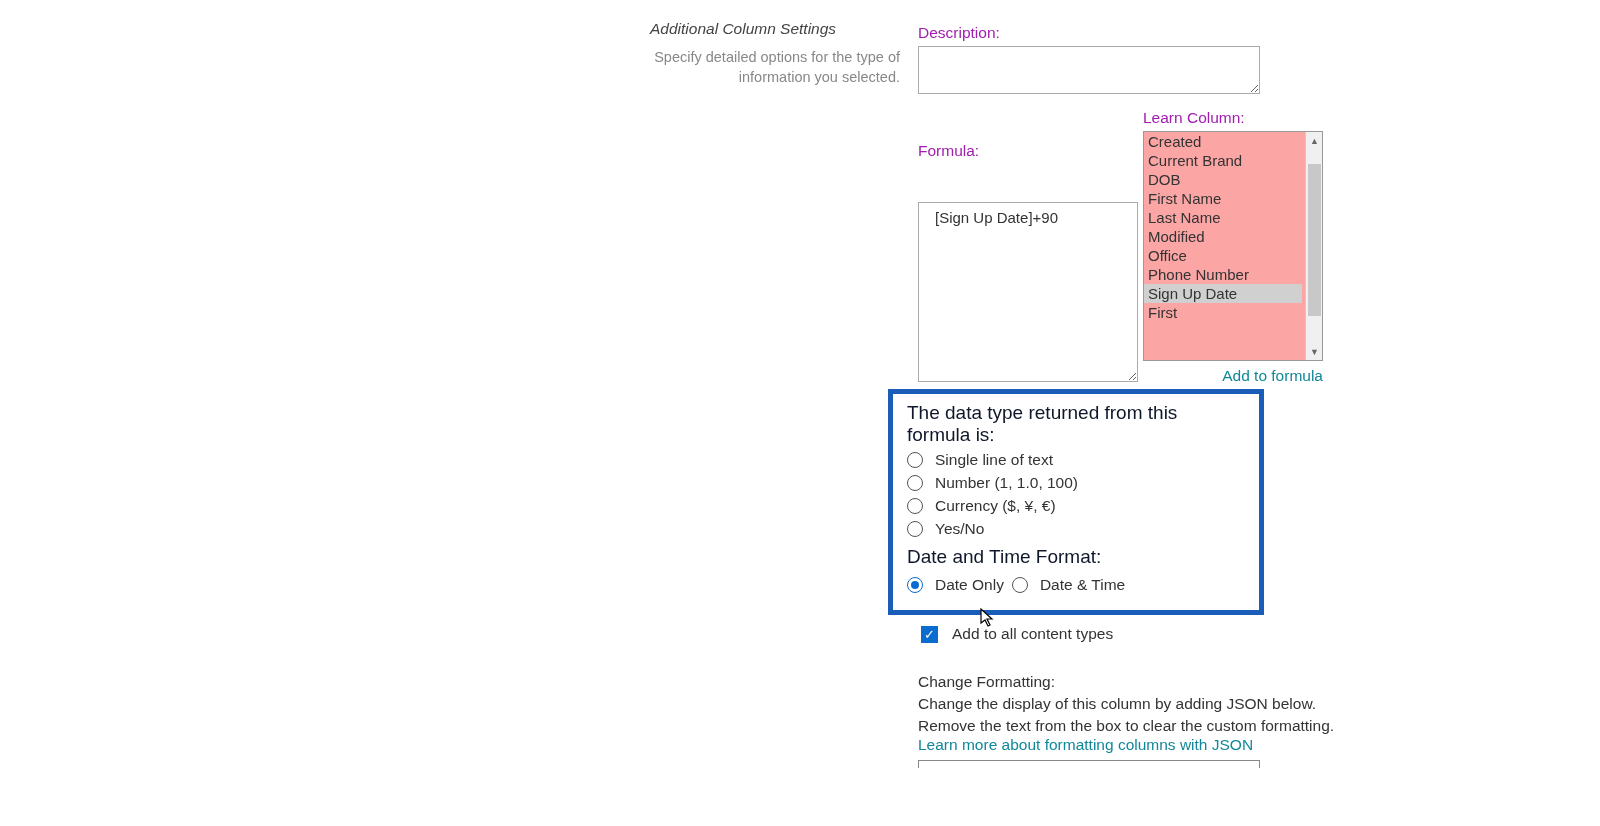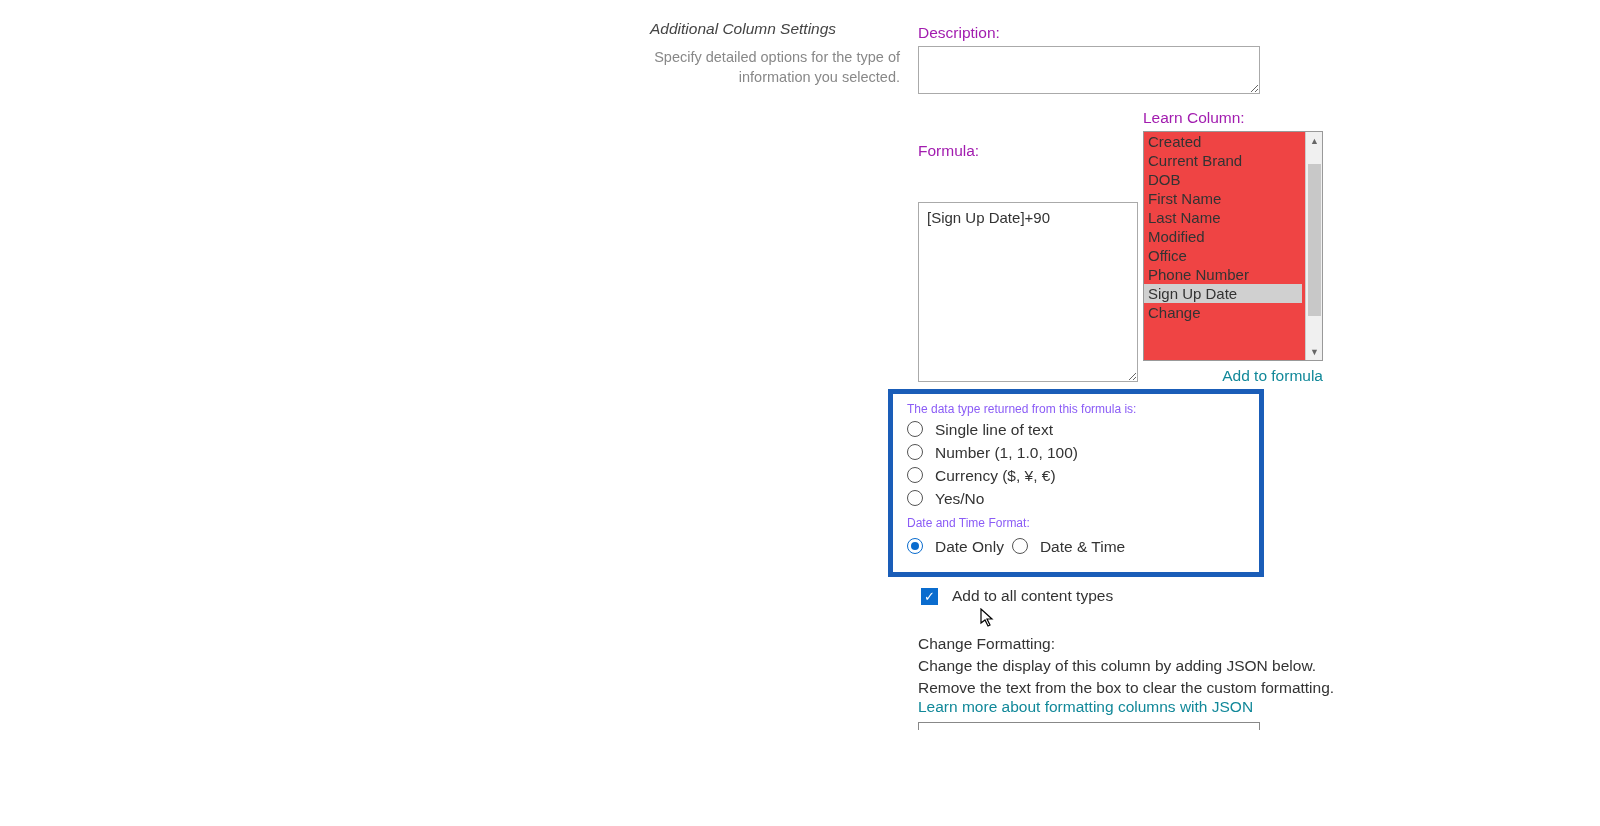--- a/index.html
+++ b/index.html
@@ -61,32 +61,32 @@
     }
     .formula-col { }
     .formula-textarea {
       width: 220px;
       height: 180px;
       margin-top: 38px;
       border: 1px solid #aaa;
       resize: both;
       font-family: inherit;
       font-size: 15px;
-      padding: 6px 8px;
+      padding: 6px 16px;
       color: #333;
     }
     .insert-col { }
     .listbox-wrap {
       position: relative;
       width: 180px;
       height: 230px;
       border: 1px solid #999;
       margin-top: 4px;
       overflow: hidden;
-      background: #ef4444;
+      background: #fca5a5;
     }
     .listbox-inner {
       position: absolute;
       top: 0; left: 0;
       width: 158px;
       height: 100%;
       overflow-y: auto;
     }
     .list-option {
       padding: 1px 4px;
@@ -138,21 +138,21 @@
     }
     .highlight-box {
       border: 5px solid #1a5db8;
       padding: 8px 14px 16px 14px;
       margin-left: -30px;
       width: 376px;
       margin-top: 4px;
     }
     .radio-row {
       display: flex;
-      align-items: flex-start;
+      align-items: center;
       margin: 5px 0;
       gap: 12px;
     }
     .radio-circle {
       width: 16px;
       height: 16px;
       border: 1.5px solid #555;
       border-radius: 50%;
       display: inline-flex;
       align-items: center;
@@ -167,22 +167,22 @@
       width: 8px;
       height: 8px;
       border-radius: 50%;
       background: #0a6cce;
     }
     .radio-label {
       font-size: 15.5px;
       color: #333;
     }
     .sub-label {
-      font-size: 12px;
-      color: #8b5cf6;
+      font-size: 19px;
+      color: #0f172a;
       margin-top: 8px;
       margin-bottom: 2px;
     }
     .format-row {
       display: flex;
       gap: 8px;
       margin-top: 8px;
     }
     .cursor {
       position: absolute;
@@ -260,21 +260,21 @@
         <div class="listbox-inner" id="listbox-inner">
             <div class="list-option">Created</div>
             <div class="list-option">Current Brand</div>
             <div class="list-option">DOB</div>
             <div class="list-option">First Name</div>
             <div class="list-option">Last Name</div>
             <div class="list-option">Modified</div>
             <div class="list-option">Office</div>
             <div class="list-option">Phone Number</div>
             <div class="list-option selected">Sign Up Date</div>
-            <div class="list-option">Change</div>
+            <div class="list-option">First</div>
           </div>
         <div class="scrollbar">
           <div class="scroll-btn up">▲</div>
           <div class="scroll-thumb"></div>
           <div class="scroll-btn down">▼</div>
         </div>
       </div>
       <div class="add-formula">
         <a href="#">Add to formula</a>
       </div>

